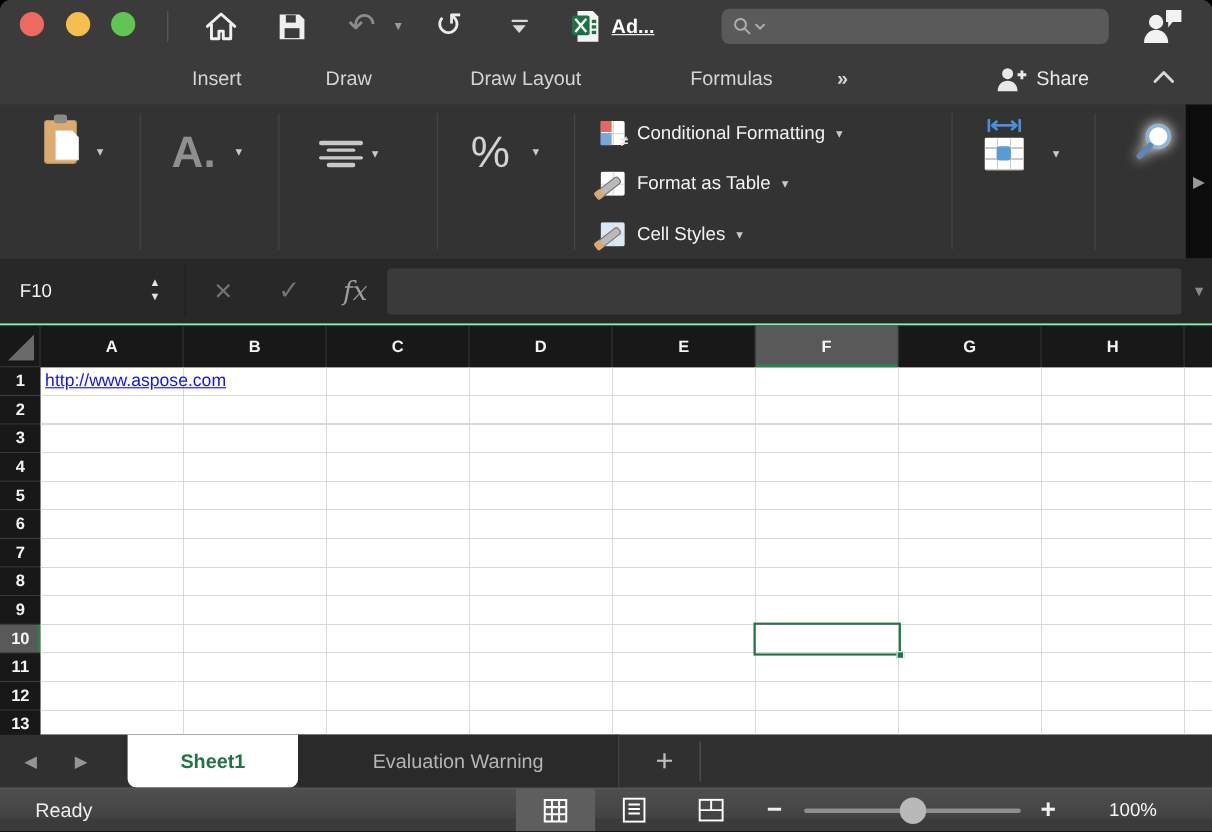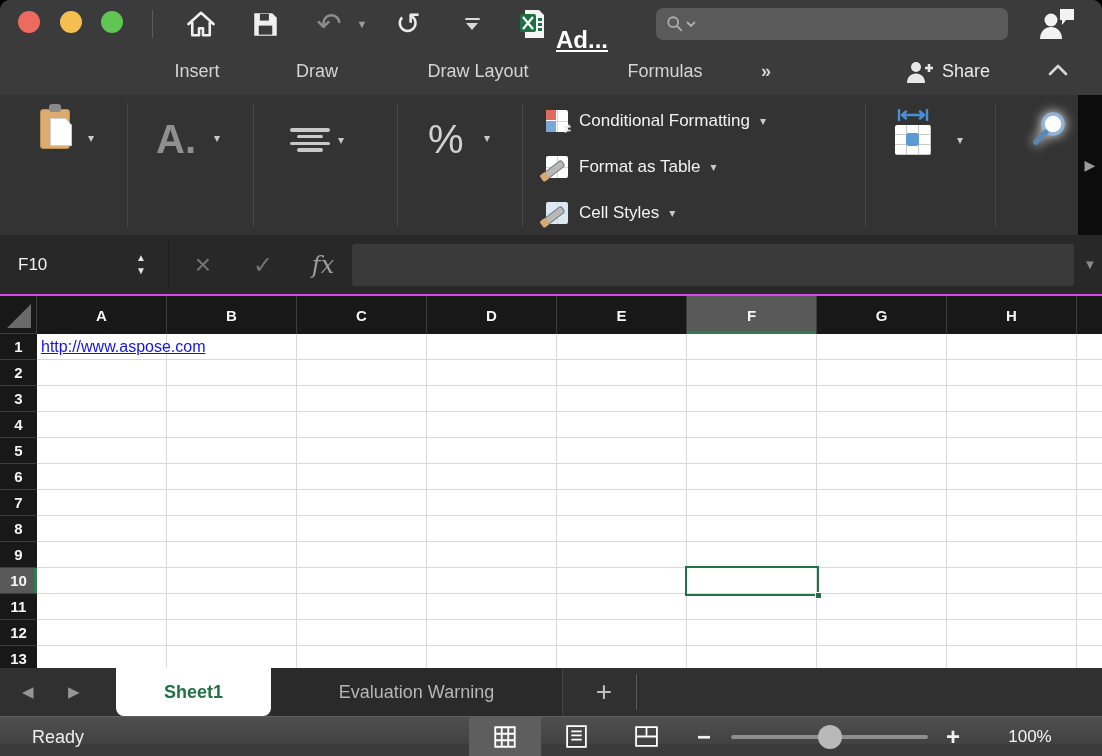--- a/index.html
+++ b/index.html
@@ -14,21 +14,21 @@
   
   .titlebar { left:0; top:0; width:1102px; height:48px; background:#3b3b3b; }
   .light { width:22px; height:22px; border-radius:50%; top:11px; }
   .tb-divider { width:1px; height:28px; top:10px; background:#5b5b5b; }
   .tb-icon { top:0; height:48px; display:flex; align-items:center; justify-content:center; color:#ececec; }
   .tb-icon.disabled { color:#8c8c8c; }
   .glyph-arrow { font-size:30px; line-height:1; font-family:"DejaVu Sans",sans-serif; }
   .small-caret { font-size:11px; color:#9a9a9a; }
   .customize-bar { width:15px; height:2.5px; background:#d9d9d9; border-radius:2px; margin-bottom:3px; }
   .customize-tri { width:0; height:0; border-left:6px solid transparent; border-right:6px solid transparent; border-top:7px solid #d9d9d9; }
-  .doc-title { color:#fff; font-weight:bold; font-size:24px; top:16px; height:48px; display:flex; align-items:center;text-decoration:underline; }
+  .doc-title { color:#fff; font-weight:bold; font-size:18px; top:0; height:48px; display:flex; align-items:center;text-decoration:underline; }
   .searchbox {
     left:656px; top:8px; width:352px; height:32px; background:#5a5a5a; border-radius:7px;
     display:flex; align-items:center; padding-left:10px; color:#9e9e9e;
   }
   .searchbox input {
     background:transparent; border:none; outline:none; color:#cfcfcf;
     font-size:18px; font-family:inherit; width:250px; margin-left:6px;
   }
   .searchbox input::placeholder { color:#9e9e9e; }
 
@@ -70,21 +70,21 @@
   .cells-grid { width:36px; height:30px; background:#fff; border-radius:2px; position:relative;
     background-image:repeating-linear-gradient(to right,transparent 0 11px,#c9c9c9 11px 12px),
                      repeating-linear-gradient(to bottom,transparent 0 9px,#c9c9c9 9px 10px); }
   .cells-blue { position:absolute; left:11px; top:8px; width:13px; height:13px; background:#5b9bd5; border-radius:3px; }
   
   .edit-mag { filter:drop-shadow(0 0 6px rgba(255,255,255,.95)); }
   .ribbon-strip { left:1078px; top:95px; width:24px; height:140px; background:#0c0c0c;
                   display:flex; align-items:center; justify-content:center; color:#9a9a9a; font-size:14px; }
 
   
-  .formulabar { left:0; top:235px; width:1102px; height:61px; background:#282828; border-bottom:2px solid #d946ef; }
+  .formulabar { left:0; top:235px; width:1102px; height:61px; background:#282828; border-bottom:2px solid #86efac; }
   .namebox-text { left:18px; top:0; height:59px; display:flex; align-items:center; color:#f2f2f2; font-size:17px; }
   .spinner { left:136px; top:0; height:59px; display:flex; flex-direction:column; justify-content:center; gap:3px;
              color:#e3e3e3; font-size:10px; line-height:1; text-align:center; }
   .fb-divider { left:168px; top:6px; width:1px; height:47px; background:#1e1e1e; }
   .fb-btn { top:0; height:59px; display:flex; align-items:center; justify-content:center; color:#747474; }
   .fx { font-family:"DejaVu Serif","Liberation Serif",serif; font-style:italic; font-size:24px; color:#9d9d9d; }
   .formula-input { left:352px; top:9px; width:722px; height:42px; background:#3a3a3a; border:none; outline:none;
                    border-radius:3px; color:#eee; font-size:16px; padding:0 8px; font-family:inherit; }
   .fb-dd { left:1078px; top:0; width:24px; height:59px; display:flex; align-items:center; justify-content:center;
            color:#8a8a8a; font-size:13px; }

